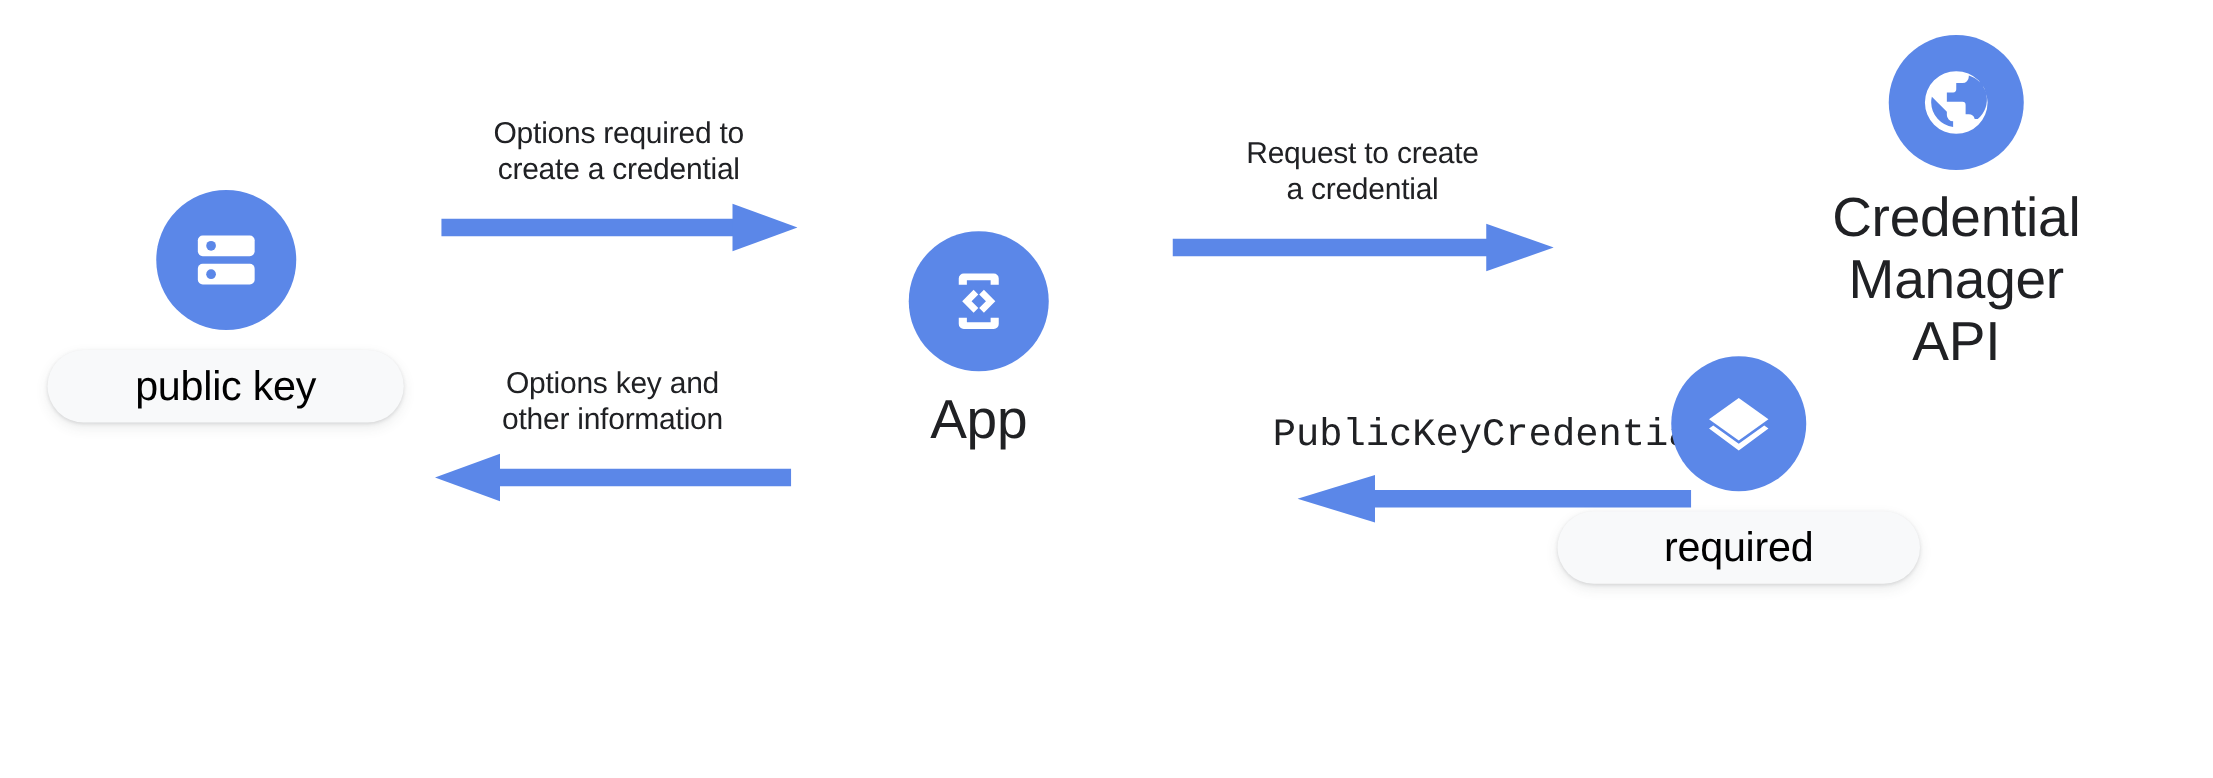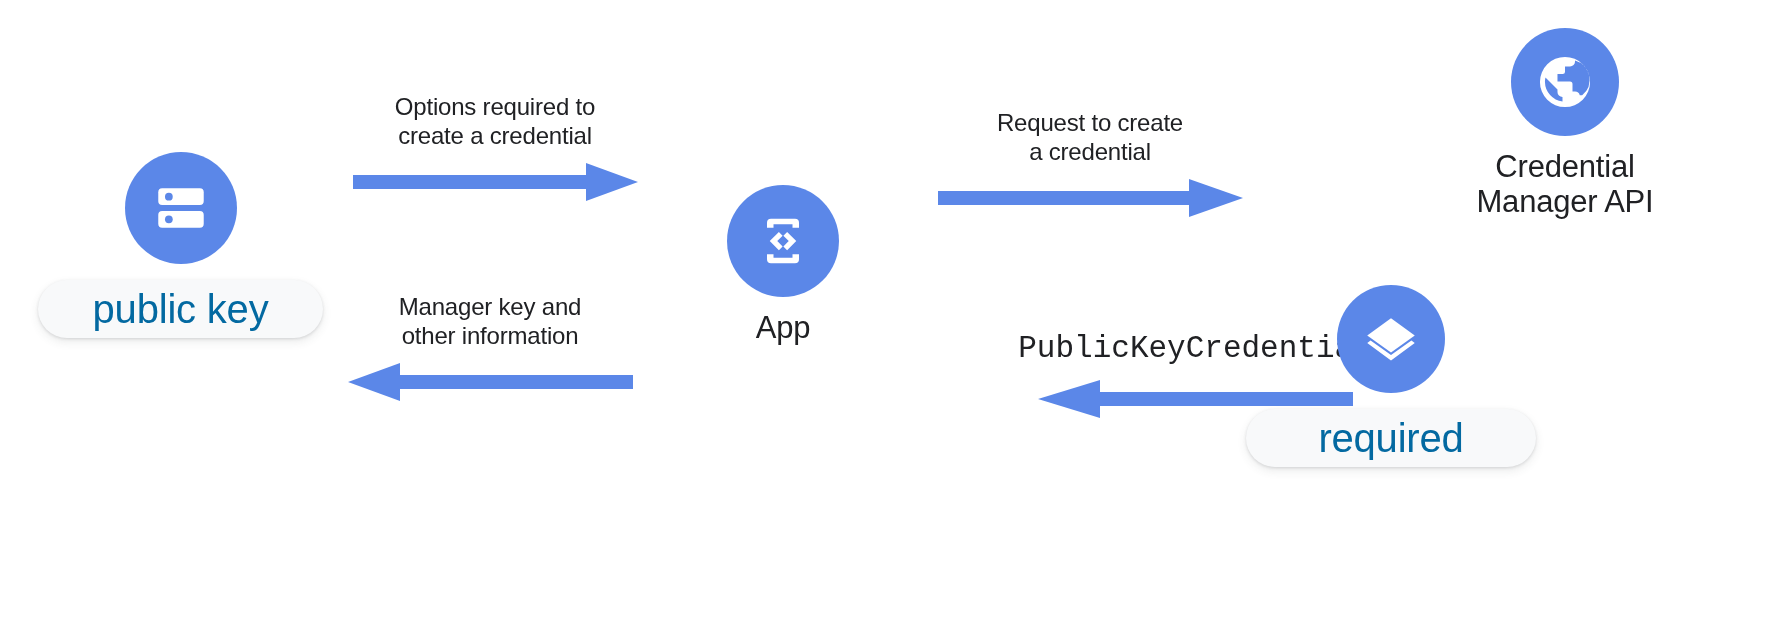--- a/index.html
+++ b/index.html
@@ -36,36 +36,36 @@
     display: flex;
     align-items: center;
     justify-content: center;
     flex: 0 0 auto;
   }
   .icon-circle svg { display: block; }
 
   
   .node-label {
     margin-top: 14px;
-    font-size: 31px;
+    font-size: 44px;
     line-height: 1.12;
     font-weight: 400;
     color: #202124;
     text-align: center;
     white-space: pre-line;
     letter-spacing: -0.2px;
   }
 
   
   .pill {
     margin-top: 16px;
     background: #f8f9fa;
     border-radius: 999px;
-    font-size: 40px;
-    color: #0369a1;
+    font-size: 33px;
+    color: #000000;
     text-align: center;
     display: flex;
     align-items: center;
     justify-content: center;
     box-shadow: 0 1px 3px rgba(60,64,67,0.16),
                 0 4px 10px rgba(60,64,67,0.10);
     letter-spacing: -0.2px;
     box-sizing: border-box;
   }
 
@@ -111,21 +111,21 @@
   <div class="arrow-group" style="left:345px; top:92px; width:300px;">
     <div class="arrow-caption">Options required to
 create a credential</div>
     <svg class="arrow-svg" width="285" height="42" viewBox="0 0 285 42">
       <rect x="0" y="14" width="240" height="14" fill="#5b87e8"></rect>
       <polygon points="233,2 285,21 233,40" fill="#5b87e8"></polygon>
     </svg>
   </div>
 
   <div class="arrow-group" style="left:340px; top:292px; width:300px;">
-    <div class="arrow-caption">Manager key and
+    <div class="arrow-caption">Options key and
 other information</div>
     <svg class="arrow-svg" width="285" height="42" viewBox="0 0 285 42">
       <rect x="45" y="14" width="240" height="14" fill="#5b87e8"></rect>
       <polygon points="52,2 0,21 52,40" fill="#5b87e8"></polygon>
     </svg>
   </div>
 
   <div class="node" style="left:713px; top:185px; width:140px;justify-content:space-between;">
     <div class="icon-circle" style="width:112px; height:112px;">
       <svg width="60" height="60" viewBox="0 0 24 24" aria-hidden="true">

